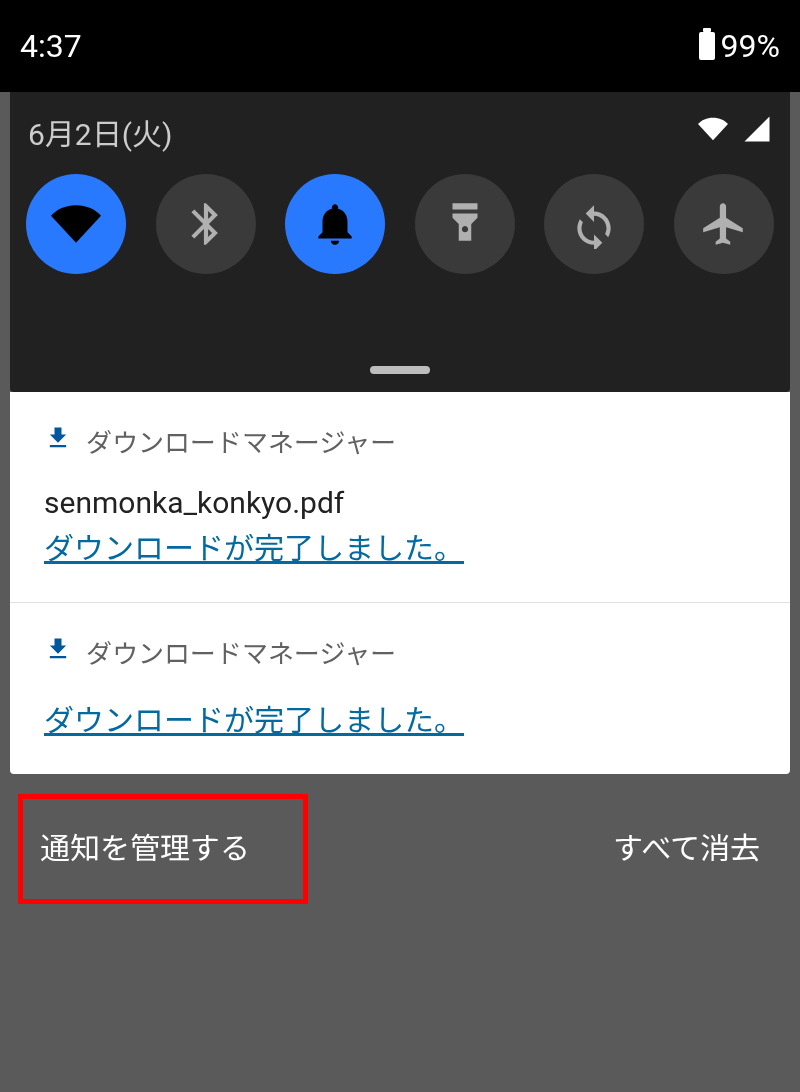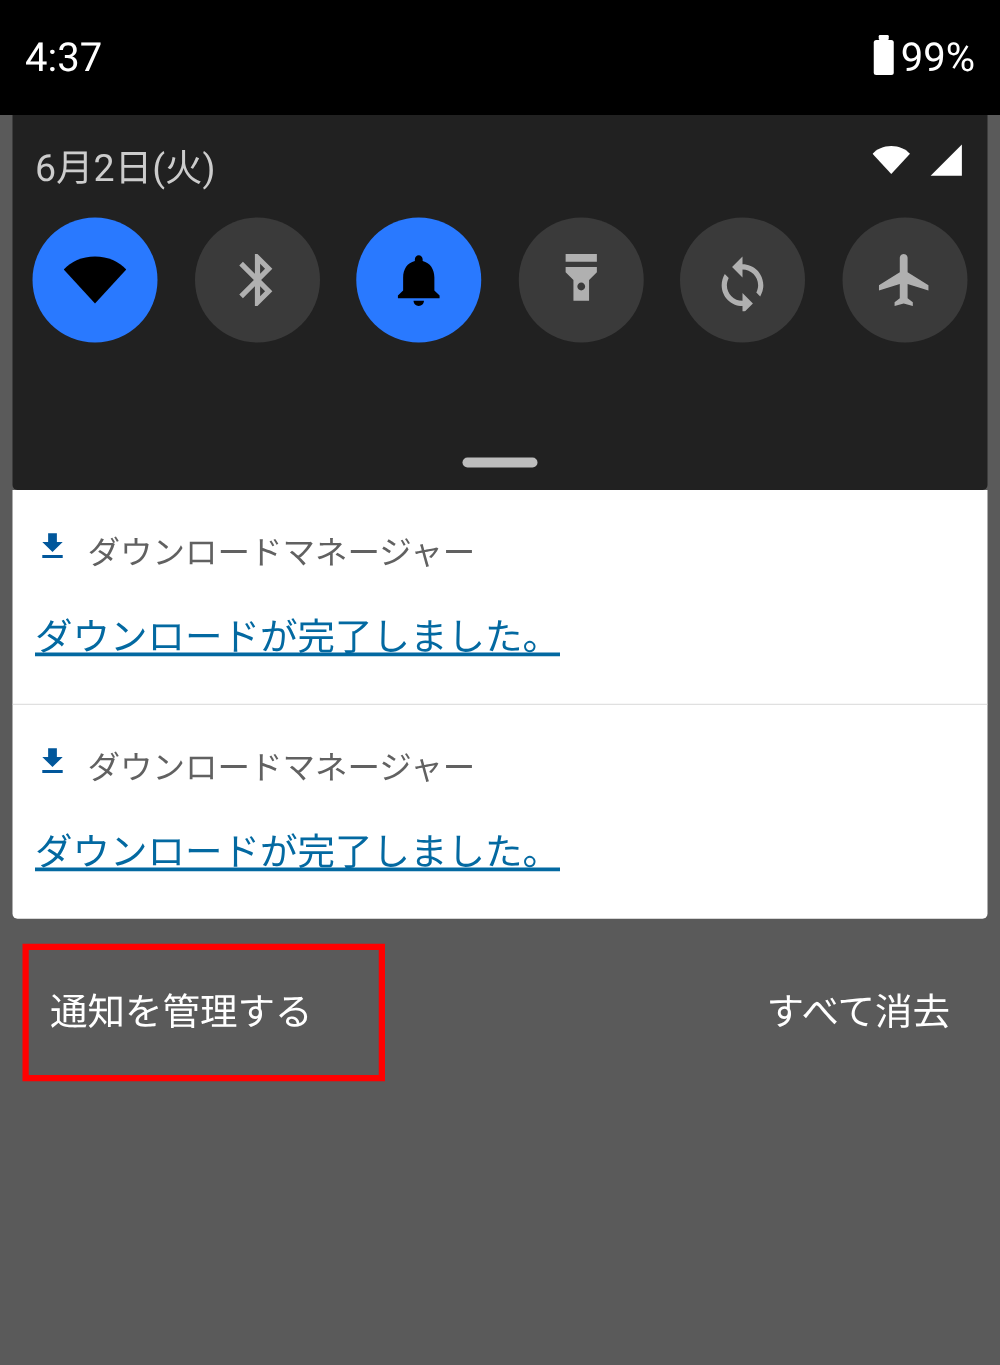--- a/index.html
+++ b/index.html
@@ -50,21 +50,21 @@
   }
 
   
   .notif-area { margin: 0 10px 10px 10px; }
   .notif-card {
     background:#fff; color:#333;
     border-radius: 0 0 4px 4px;
     overflow:hidden;
   }
   .notif {
-    padding: 30px 30px 34px 18px;
+    padding: 30px 30px 34px 34px;
   }
   .notif + .notif { border-top:1px solid #e0e0e0; }
   .notif-header { display:flex; align-items:center; gap:14px; color:#616161; font-size:26px; margin-bottom: 26px; }
   .dl-icon svg { width:28px; height:28px; fill:#01579b; }
   .notif-title { font-size:30px; color:#222; margin-bottom:4px; }
   .notif-body  { font-size:30px; color:#0369a1;text-decoration:underline; }
 
   
   .notif-actions {
     display:flex; justify-content:space-between; align-items:center;
@@ -146,20 +146,21 @@
 
     <div class="notif">
       <div class="notif-header">
         <span class="dl-icon">
           <svg viewBox="0 0 24 24">
               <path d="M19 9h-4V3H9v6H5l7 7 7-7zM5 18v2h14v-2H5z"></path>
             </svg>
         </span>
         <span>ダウンロードマネージャー</span>
       </div>
+      <div class="notif-title">senmonka_konkyo.pdf</div>
       <div class="notif-body">ダウンロードが完了しました。</div>
     </div>
 
     <div class="notif">
       <div class="notif-header">
         <span class="dl-icon">
           <svg viewBox="0 0 24 24">
               <path d="M19 9h-4V3H9v6H5l7 7 7-7zM5 18v2h14v-2H5z"></path>
             </svg>
         </span>

